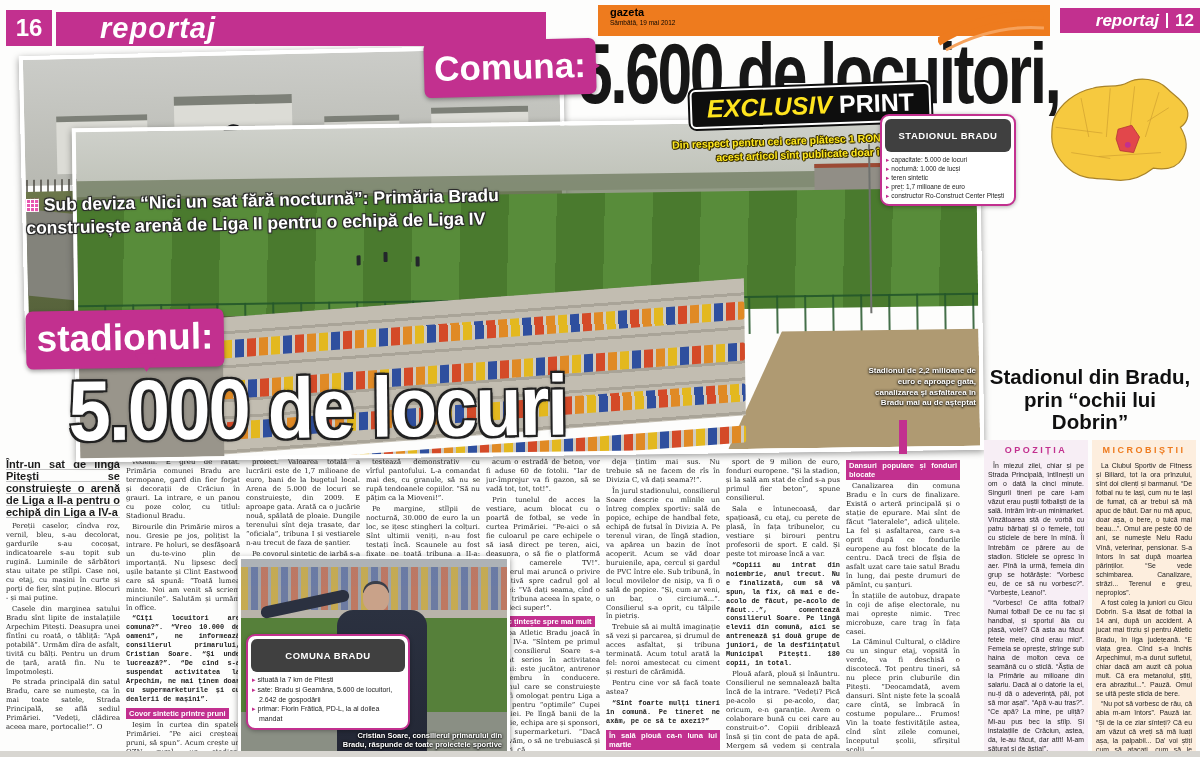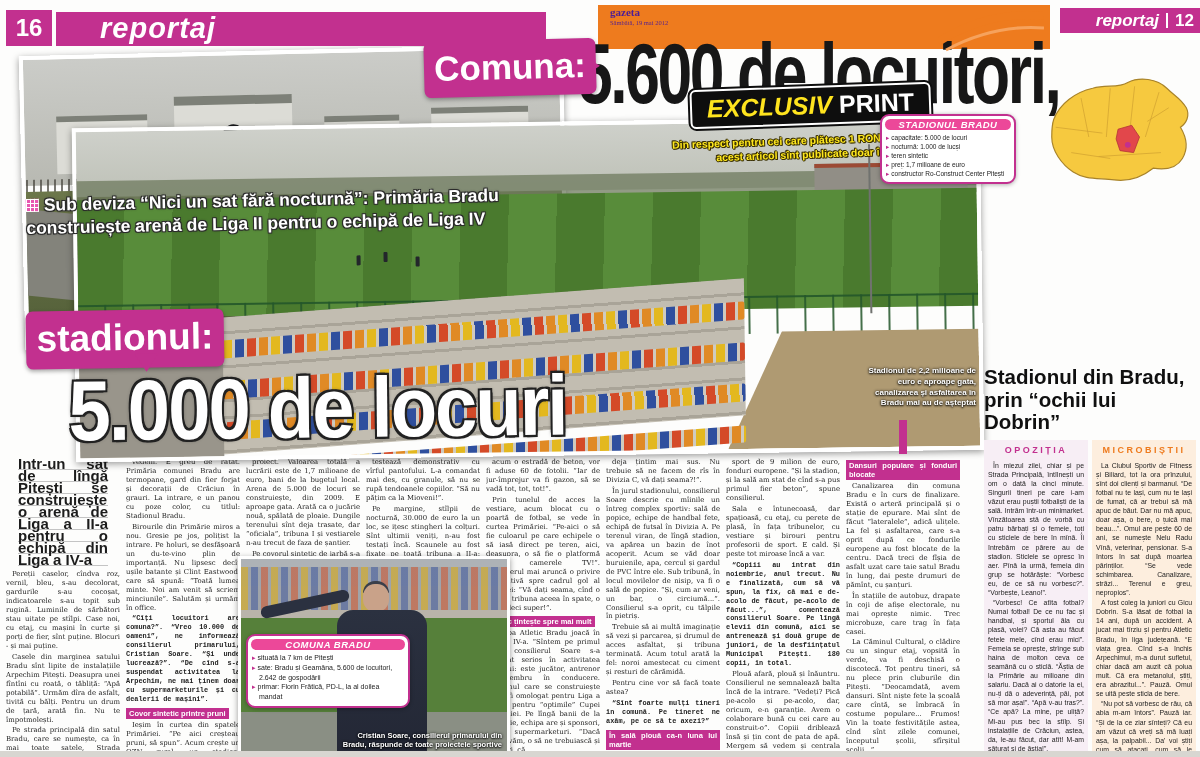--- a/index.html
+++ b/index.html
@@ -5,22 +5,22 @@
   html,body{margin:0;padding:0;background:#efeeea;}
   .page{position:relative;width:1200px;height:757px;background:#fdfdfc;overflow:hidden;
         font-family:"Liberation Sans",sans-serif;}
   .abs{position:absolute;}
   
   .pgnum-left{left:6px;top:10px;width:46px;height:36px;background:#c2308f;color:#fff;
     font-size:24px;font-weight:800;text-align:center;line-height:36px;z-index:9;}
   .section-band{left:56px;top:12px;width:446px;height:34px;background:#c2308f;color:#fff;
     font-style:italic;font-weight:800;font-size:29px;line-height:33px;padding-left:44px;
     letter-spacing:1px;z-index:9;}
-  .masthead{left:598px;top:5px;width:440px;height:26px;background:#ee7b1e;color:#4c1d95;
-    padding:2px 0 16px 12px;z-index:4;font-family:Liberation Serif, serif;}
+  .masthead{left:598px;top:5px;width:440px;height:26px;background:#ee7b1e;color:#000000;
+    padding:2px 0 3px 12px;z-index:4;}
   .mast-title{font-size:11px;font-weight:800;line-height:11px;}
   .mast-date{font-size:6.5px;line-height:9px;opacity:.95;}
   .pgband-right{left:1060px;top:8px;width:134px;height:25px;background:#c2308f;color:#fff;
     display:flex;align-items:center;justify-content:flex-end;gap:7px;padding-right:8px;z-index:9;}
   .pgband-right .sec{font-style:italic;font-weight:800;font-size:17px;}
   .pgband-right .div{width:2px;height:15px;background:#fff;}
   .pgband-right .num{font-weight:800;font-size:17px;}
   .swoosh{left:938px;top:8px;z-index:8;}
   
   .photo{border:4px solid #fff;box-shadow:0 2px 7px rgba(0,0,0,.4);overflow:hidden;}
@@ -78,54 +78,54 @@
   .bubble-stadion{left:26px;top:310px;width:198px;height:58px;font-size:37px;line-height:56px;
     transform:rotate(-1deg);z-index:6;}
   .bubble-stadion:after{content:"";position:absolute;left:108px;bottom:-16px;border:12px solid transparent;
     border-top:18px solid #c2308f;}
   .headline-locuri{left:68px;top:362px;font-size:76px;font-weight:900;color:#fff;letter-spacing:-2px;
     transform:scaleY(1.12) rotate(-.6deg);transform-origin:left top;white-space:nowrap;z-index:5;
     text-shadow:0 0 4px #222,2px 2px 0 #222,-2px -2px 0 #222,2px -2px 0 #222,-2px 2px 0 #222;}
   
   .infobox{background:#fff;border:2px solid #c2308f;border-radius:9px;padding:3px;z-index:7;
     box-shadow:0 1px 4px rgba(0,0,0,.3);}
-  .infobox .ib-title{background:#ec4899;border-radius:6px;color:#fff;font-weight:800;font-size:9.5px;
-    text-align:center;padding:0 0;letter-spacing:.5px;font-style:italic;}
+  .infobox .ib-title{background:#404040;border-radius:6px;color:#fff;font-weight:800;font-size:9.5px;
+    text-align:center;padding:11px 0;letter-spacing:.5px;}
   .infobox ul{margin:3px 1px 1px;padding:0;list-style:none;font-size:6.5px;line-height:1.4;color:#222;}
   .infobox li{padding-left:7px;text-indent:-7px;}
   .infobox li:before{content:"\25B8";color:#c2308f;margin-right:2px;}
   .box-stadion{left:880px;top:114px;width:126px;}
   .box-comuna{left:246px;top:634px;width:154px;z-index:6;}
   .box-comuna ul{font-size:7px;}
   .map{left:1042px;top:66px;z-index:1;}
   .cap-stadium{left:854px;top:366px;width:122px;text-align:right;font-size:8px;font-weight:700;color:#fff;
     line-height:1.35;z-index:5;text-shadow:0 0 3px #000,0 1px 2px #000;}
   .mini-tag{left:899px;top:420px;width:8px;height:34px;background:#c2308f;z-index:5;}
   
   .side{left:984px;top:366px;width:212px;z-index:3;}
-  .side-title{font-size:20.5px;font-weight:800;color:#101010;text-align:left;line-height:1.1;}
+  .side-title{font-size:20.5px;font-weight:800;color:#101010;text-align:center;line-height:1.1;}
   .side-cols{display:flex;gap:4px;margin-top:6px;height:332px;overflow:hidden;}
   .scol{flex:1;padding:3px 4px;font-size:6.9px;line-height:1.32;color:#222;text-align:justify;}
   .scol-left{background:#f7eef5;}
   .scol-right{background:#fdeede;}
   .scol-h{font-size:9px;font-weight:800;letter-spacing:2.5px;text-align:center;margin:2px 0 4px;}
   .scol-left .scol-h{color:#c2308f;}
   .scol-right .scol-h{color:#ee7b1e;}
   .scol p{margin:0 0 1px;text-indent:5px;}
   
   .bodywrap{left:6px;top:458px;width:954px;height:295px;display:flex;gap:6px;z-index:1;}
   .bcol{flex:1;overflow:hidden;font-family:"DejaVu Serif",serif;font-size:6.9px;line-height:1.3;
     color:#1c1c1c;text-align:justify;}
   .b{margin:0 0 2px;text-indent:6px;}
   .b-bold{font-weight:700;font-family:Liberation Mono, monospace;}
   .b-sub{background:#c2308f;color:#fff;font-family:"Liberation Sans",sans-serif;font-weight:800;
     font-size:7.5px;padding:1px 3px;text-indent:0;display:inline-block;margin:2px 0;line-height:1.2;}
-  .standfirst{font-family:"Liberation Sans",sans-serif;font-weight:800;font-size:15px;line-height:12px;
+  .standfirst{font-family:"Liberation Sans",sans-serif;font-weight:800;font-size:11px;line-height:12px;
     background-image:repeating-linear-gradient(to bottom,transparent 0 11px,#c4c4c4 11px 12px);
-    margin:0 12px 4px;}
+    margin:0 0 4px;}
   .byline{position:relative;height:52px;margin:2px 0 5px;overflow:hidden;
     background:linear-gradient(100deg,#3c4238 0 30%,#6b7263 30% 60%,#8e9383 60%);}
   .by-head{position:absolute;width:11px;height:11px;border-radius:50%;background:#d8c3ae;}
   .by-body{position:absolute;background:#2e3230;border-radius:4px 4px 0 0;}
   .by-label{position:absolute;right:2px;font-size:7px;font-weight:800;color:#e040a0;
     text-align:right;line-height:1.15;text-shadow:0 0 2px #fff,0 0 2px #fff;}
   
   .photo-soare{left:238px;top:556px;width:266px;height:196px;border:3px solid #fff;z-index:4;
     box-shadow:0 2px 6px rgba(0,0,0,.4);overflow:hidden;
     background:linear-gradient(#aeb2b6 0 14%,#b9b4aa 14% 30%,#56803a 30% 78%,#8a8f84 78%);}

